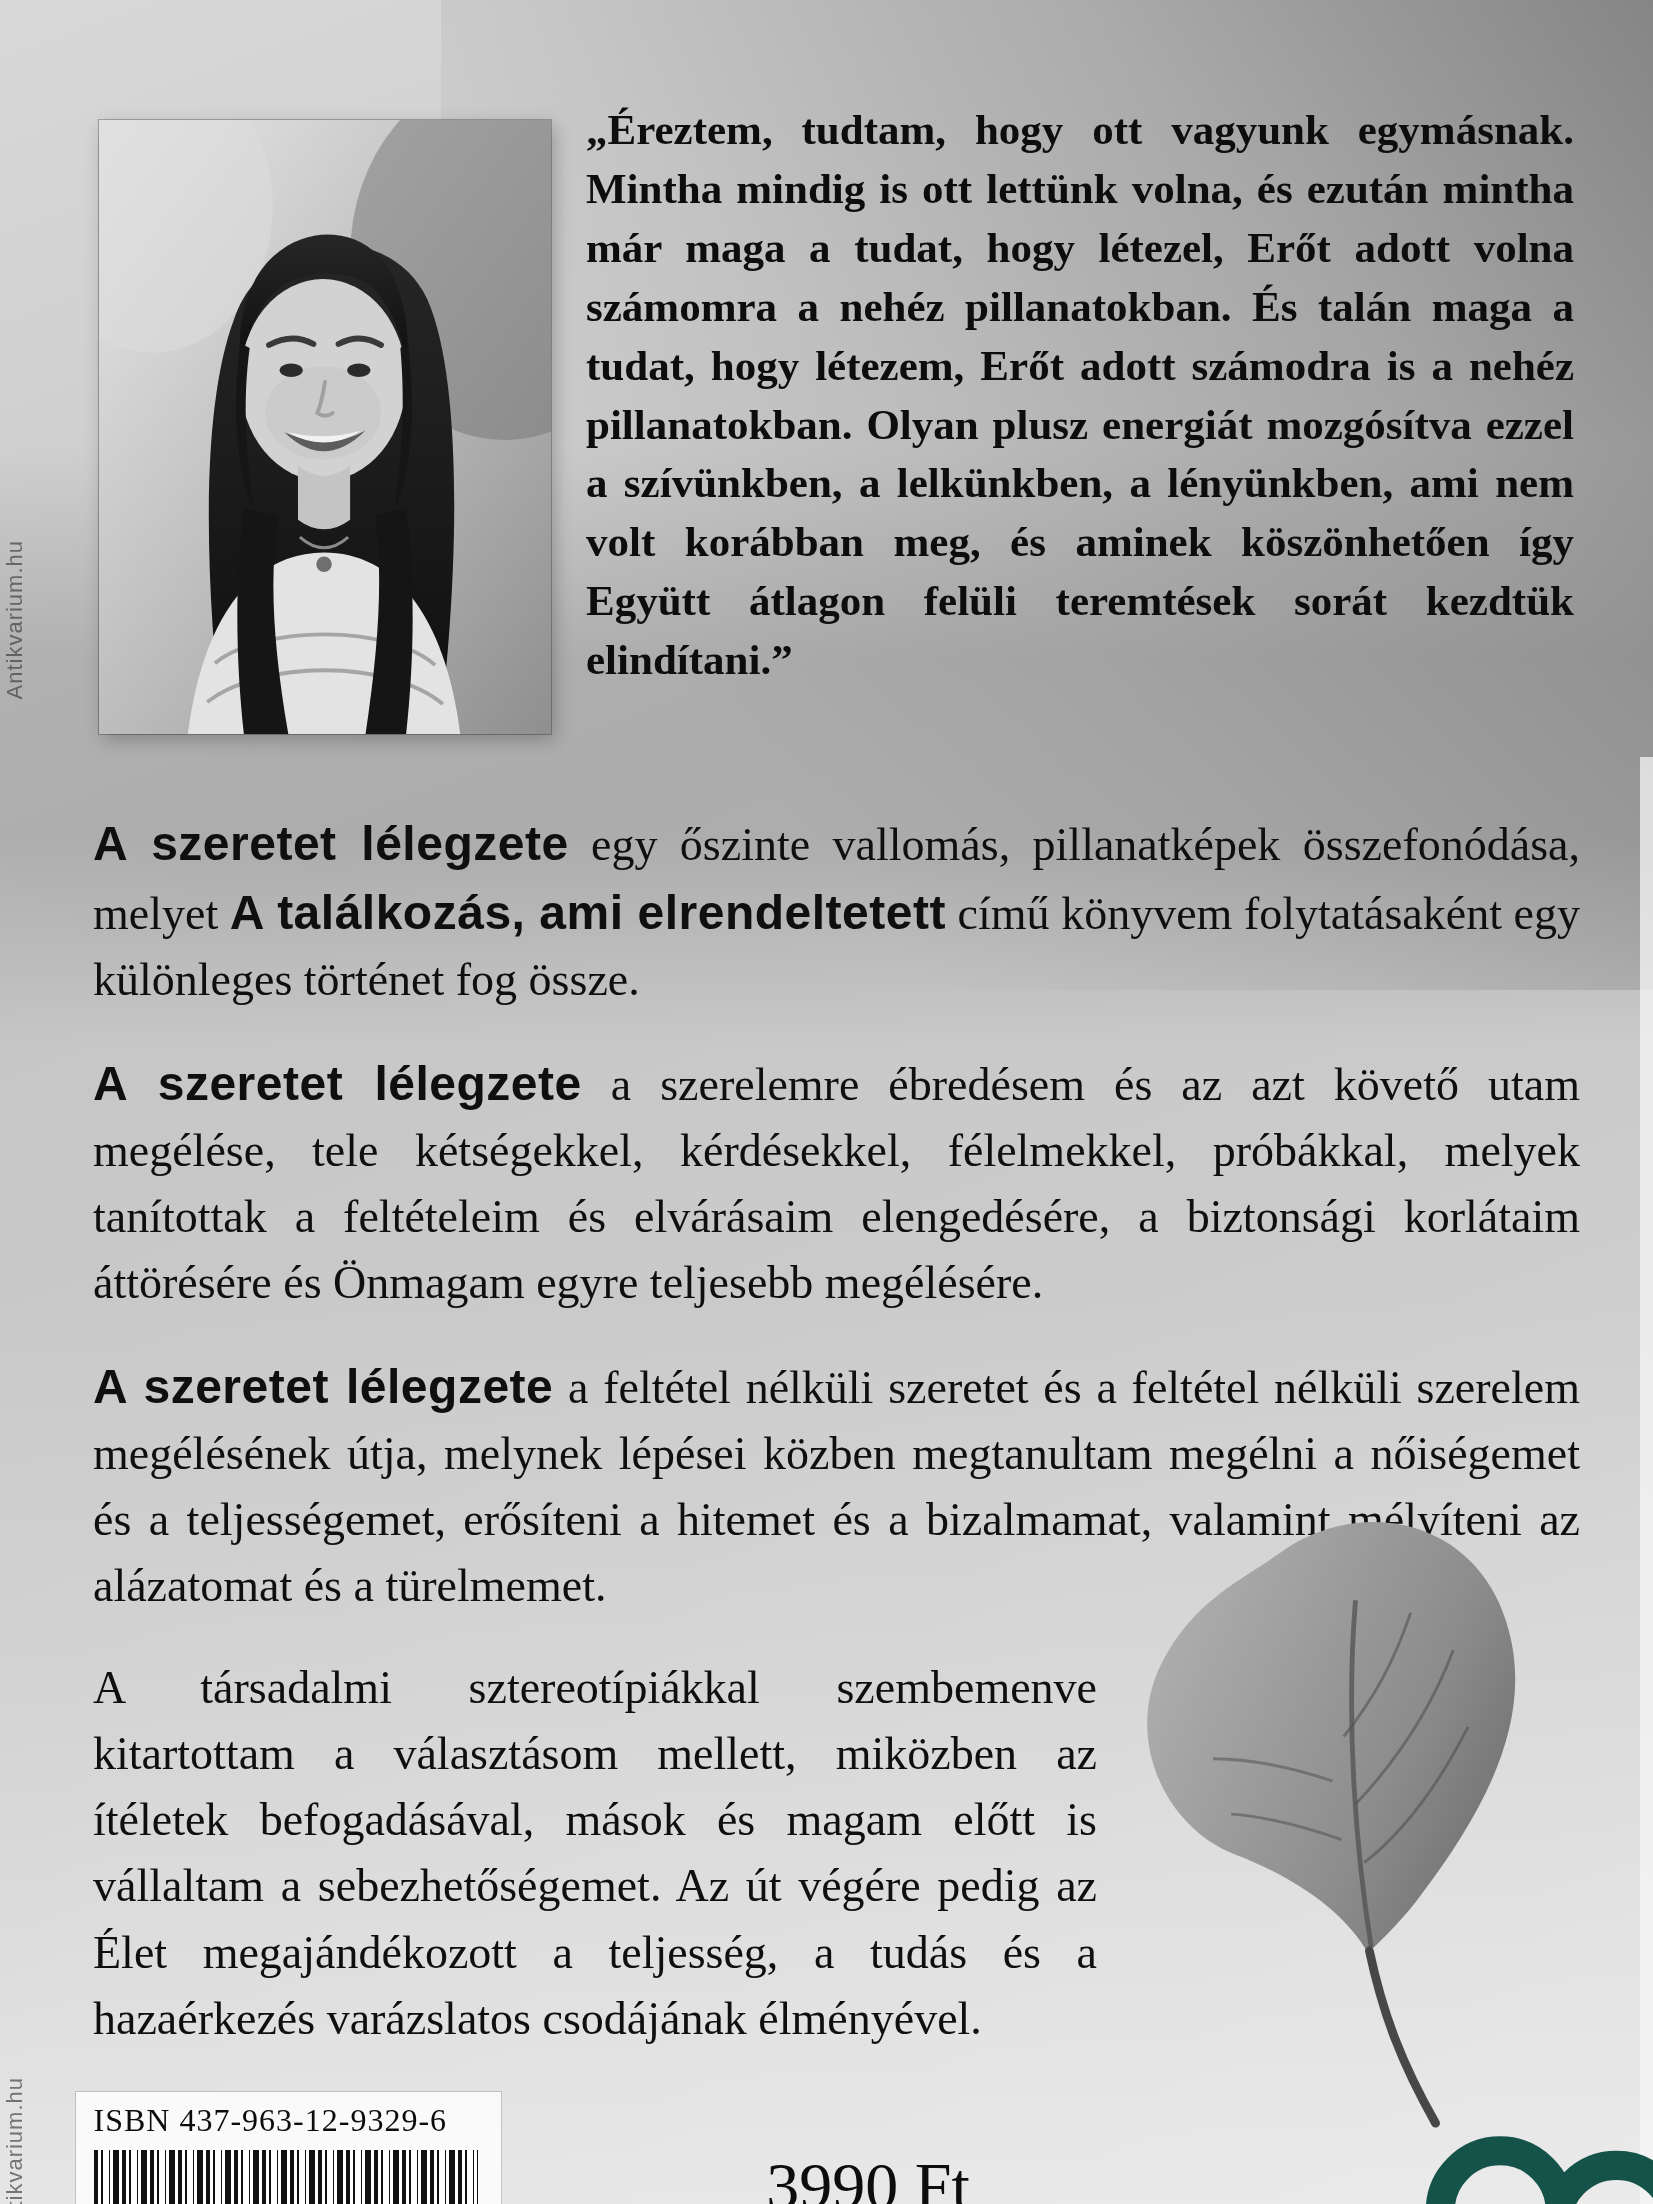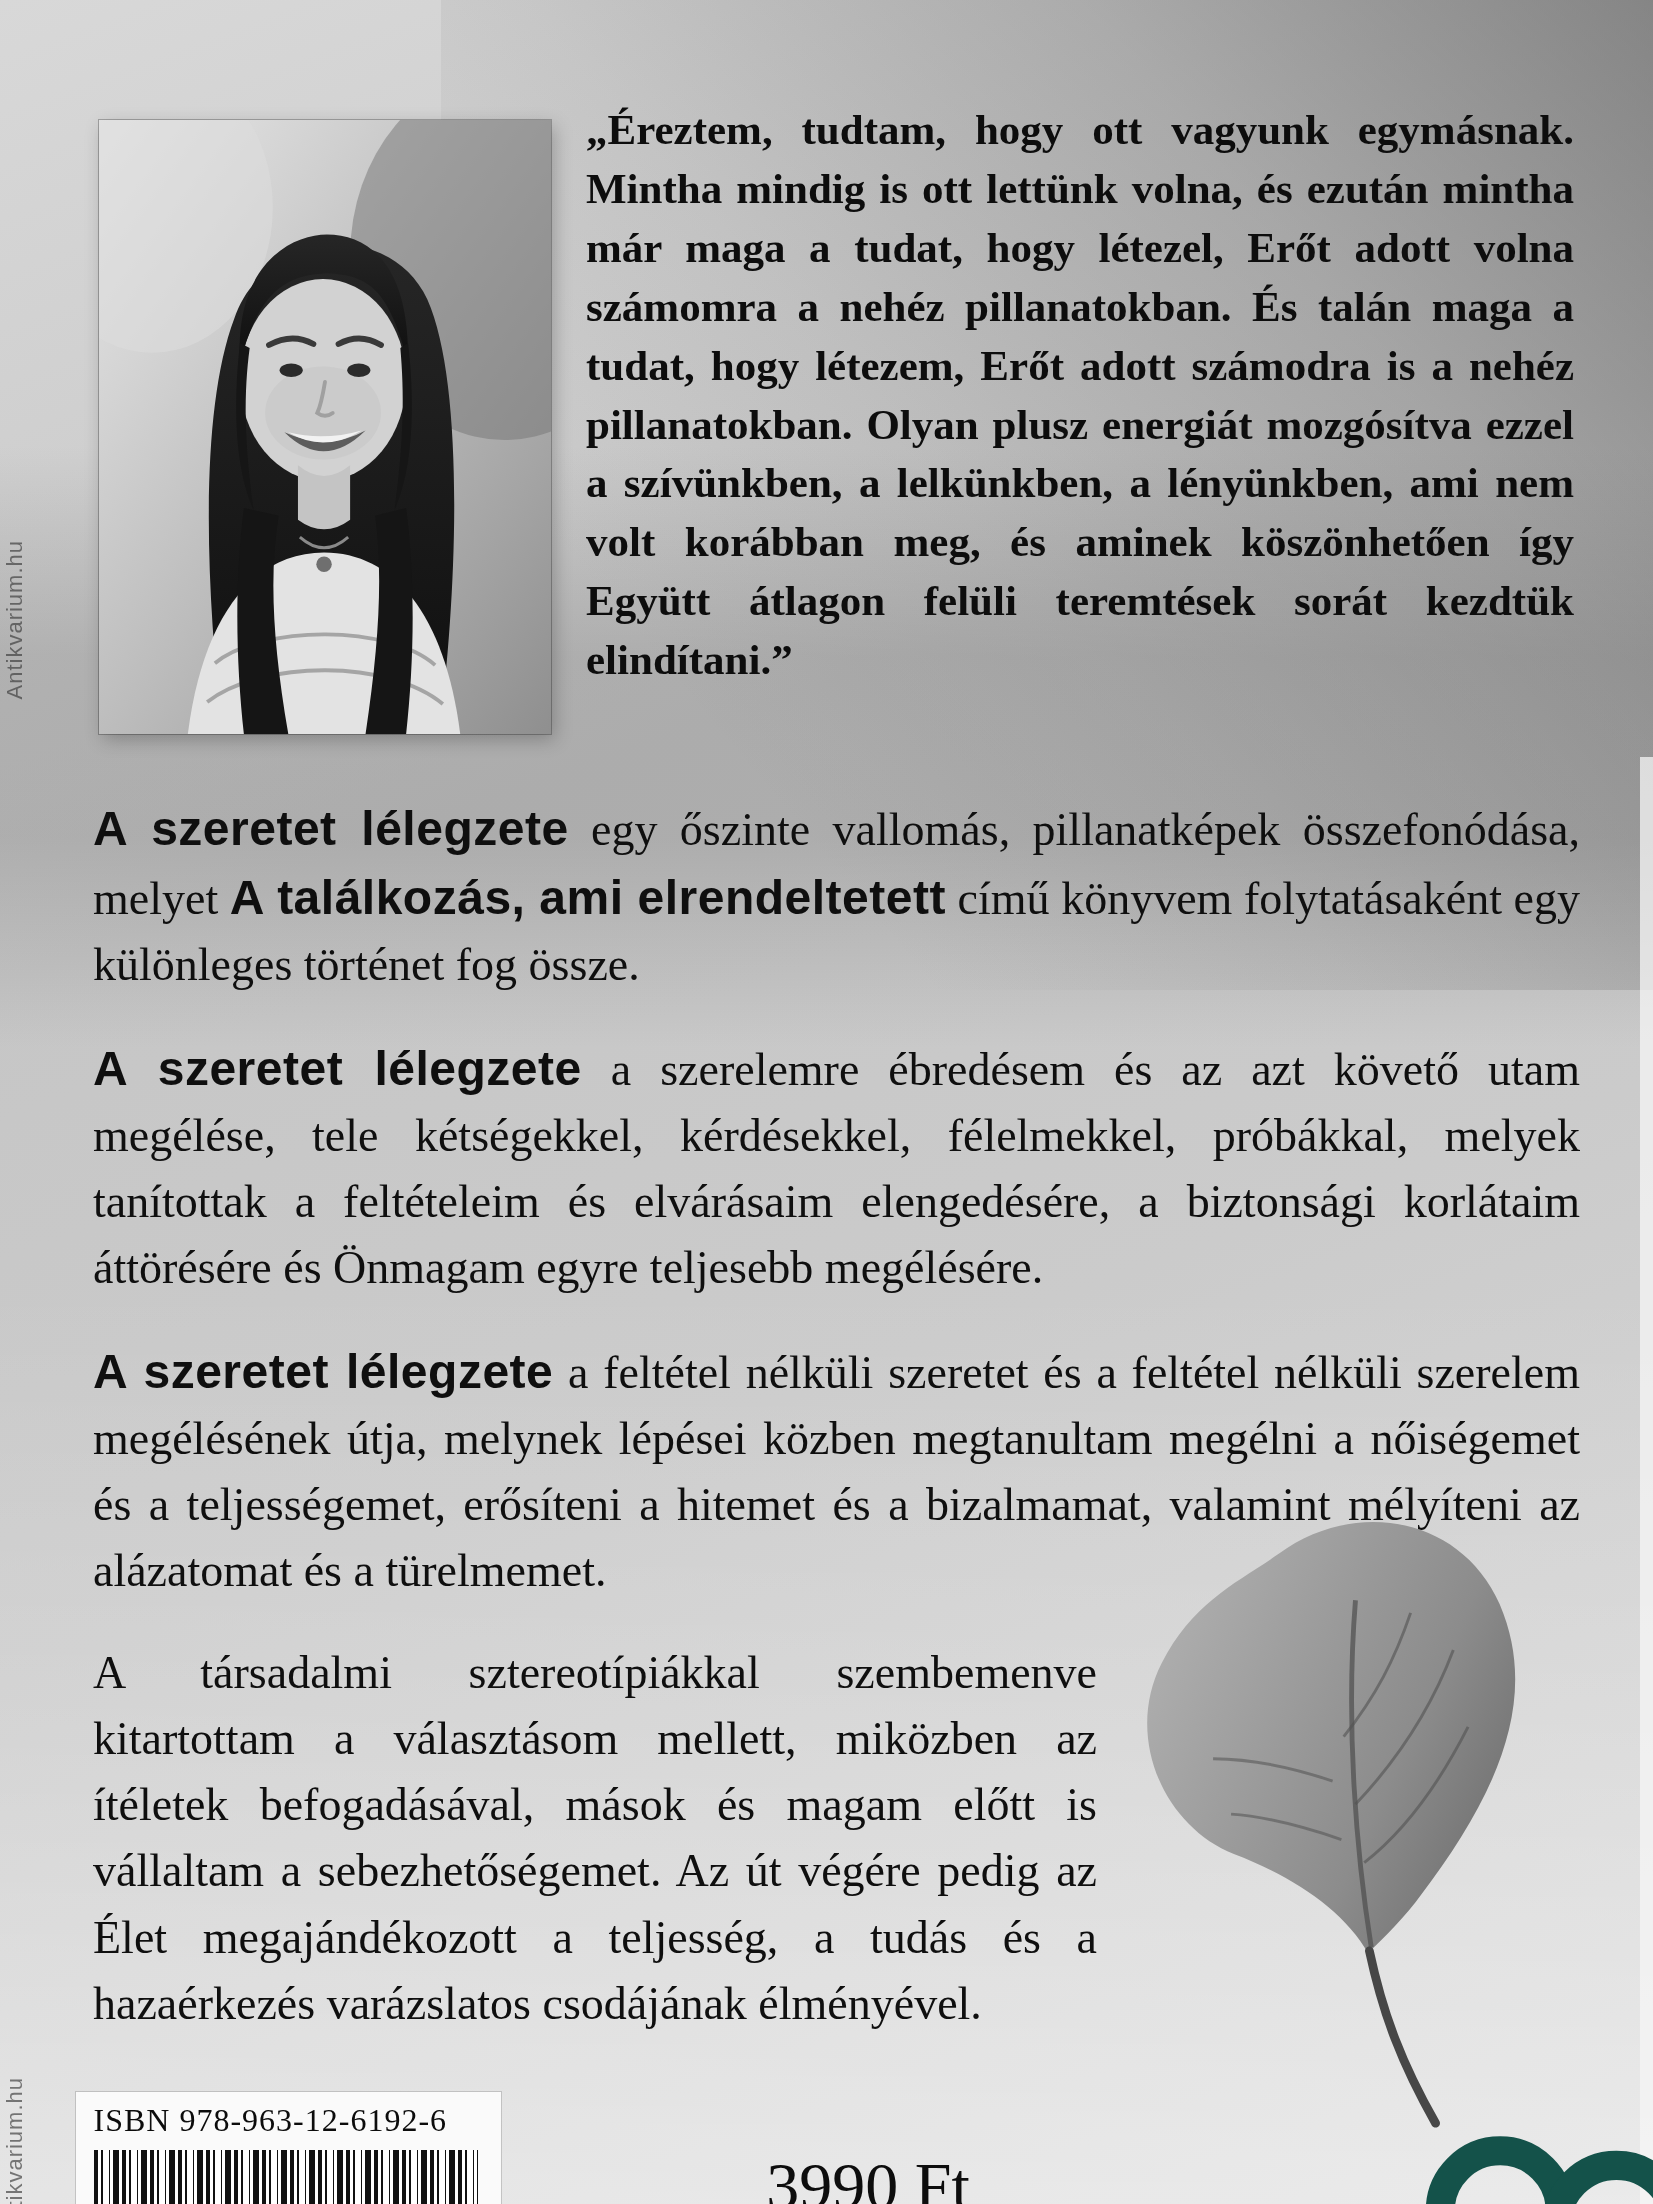--- a/index.html
+++ b/index.html
@@ -43,21 +43,21 @@
     font-weight: 700;
     font-size: 43px; line-height: 1.37;
     text-align: justify;
     color: #0d0d0d;
   }
 
   .body-copy {
     position: absolute; left: 93px; top: 794px; width: 1487px;
   }
   .body-para {
-    margin: 0 0 35px 0;
+    margin: 15px 0 35px 0;
     font-size: 46px; line-height: 1.44;
     text-align: justify;
     color: #0f0f0f;
   }
   .body-para.narrow { width: 1004px; }
   .lead {
     font-family: "Liberation Sans", sans-serif;
     font-weight: 700;
     font-size: 48px;
     letter-spacing: 0.5px;
@@ -199,21 +199,21 @@
         <path d="M255,390 C310,370 360,330 400,290" stroke="#525252" stroke-width="3" fill="none" opacity="0.6"></path>
         <path d="M275,260 C320,230 350,200 380,160" stroke="#525252" stroke-width="3" fill="none" opacity="0.6"></path>
         <path d="M250,300 C210,270 170,250 140,240" stroke="#525252" stroke-width="3" fill="none" opacity="0.55"></path>
         <path d="M240,360 C200,330 165,310 140,300" stroke="#525252" stroke-width="3" fill="none" opacity="0.55"></path>
         <path d="M232,478 C225,545 228,600 242,668" stroke="#474747" stroke-width="9" fill="none" stroke-linecap="round"></path>
       </g>
     </svg>
   </div>
 
   <div class="isbn-panel">
-    <div class="isbn-text">ISBN 978-963-12-6192-6</div>
+    <div class="isbn-text">ISBN 437-963-12-9329-6</div>
     <div class="barcode"></div>
   </div>
 
   <div class="price">3990 Ft</div>
 
   <div class="publisher-logo">
     <svg viewBox="0 0 300 220">
       <circle cx="95" cy="130" r="62" fill="none" stroke="#14524a" stroke-width="30"></circle>
       <circle cx="215" cy="145" r="62" fill="none" stroke="#14524a" stroke-width="30"></circle>
     </svg>

